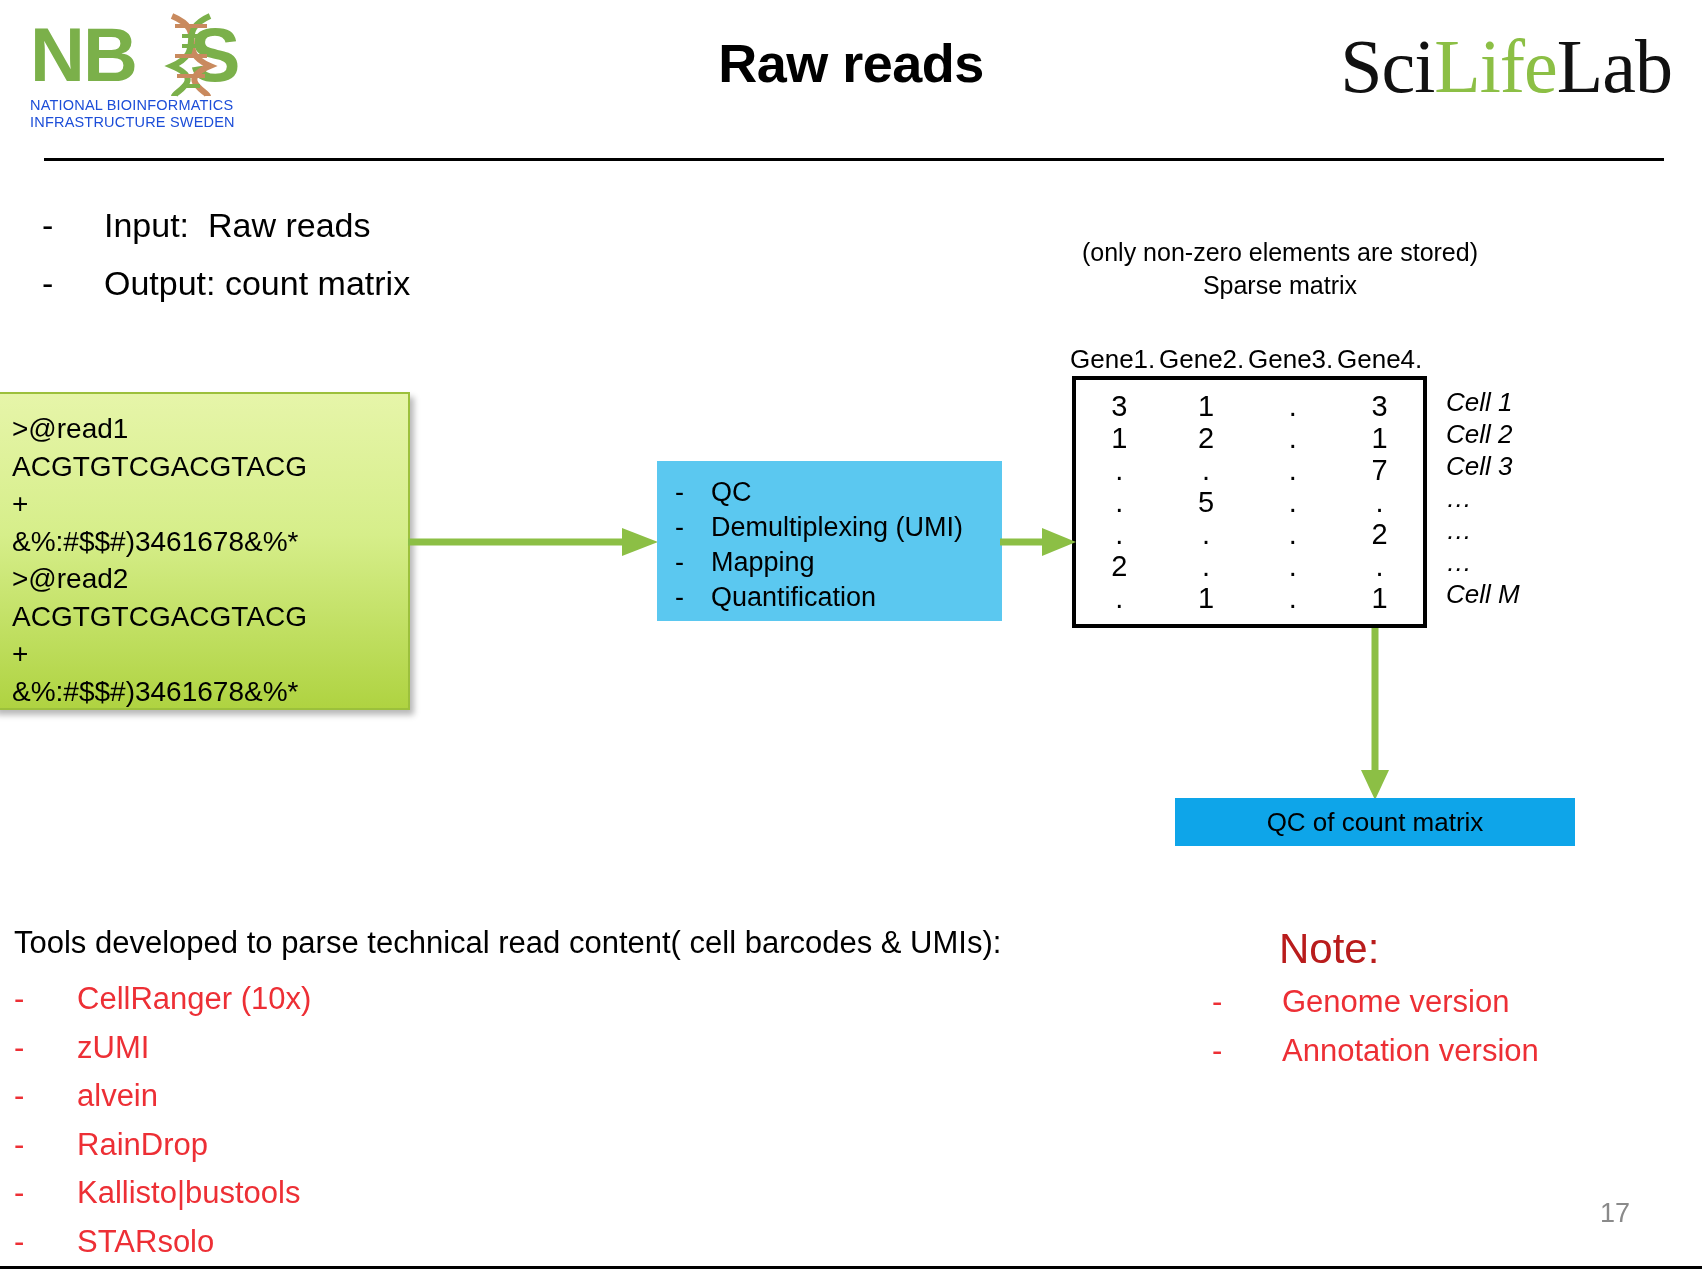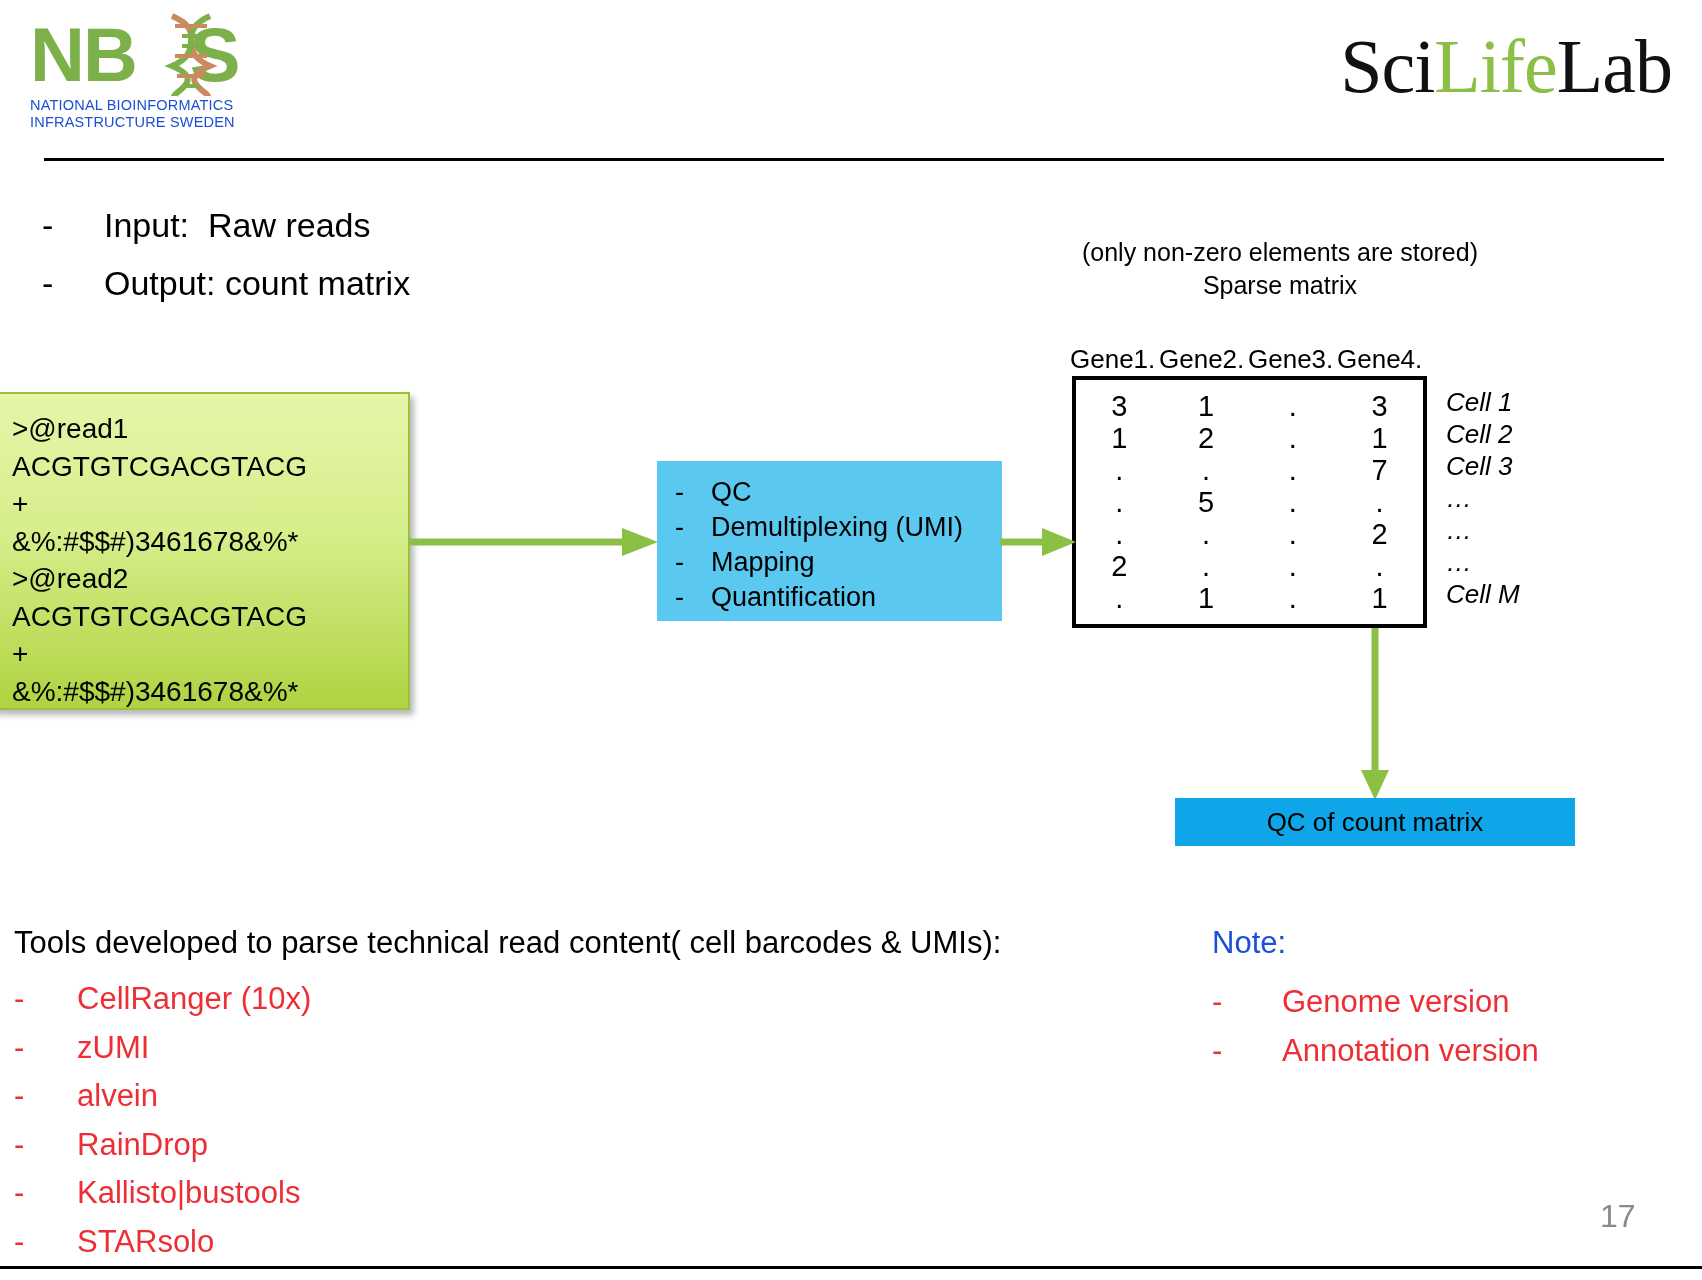--- a/index.html
+++ b/index.html
@@ -234,42 +234,42 @@
     top: 975px;
     font-size: 31px;
     line-height: 48.5px;
     color: #ED2F35;
   }
   .tool-row { display: flex; height: 48.5px; }
   .tool-dash { width: 63px; }
 
   #note-heading {
     position: absolute;
-    left: 1212px;
+    left: 1279px;
     top: 925px;
-    font-size: 31px;
-    color: #1d4ed8;
+    font-size: 42px;
+    color: #b91c1c;
   }
   #note-list {
     position: absolute;
     left: 1212px;
     top: 978px;
     font-size: 31px;
     line-height: 48.5px;
     color: #ED2F35;
   }
   .note-row { display: flex; height: 48.5px; }
   .note-dash { width: 70px; }
 
   
   #page-number {
     position: absolute;
     left: 1600px;
     top: 1198px;
-    font-size: 32px;
+    font-size: 27px;
     color: #8A8A8A;
   }
 
   
   #footer-rule {
     position: absolute;
     left: 0;
     top: 1266px;
     width: 1702px;
     height: 0;
@@ -294,20 +294,21 @@
         <line x1="15" y1="64" x2="43" y2="64" stroke="#C98A5E" stroke-width="4"></line>
         <line x1="20" y1="74" x2="38" y2="74" stroke="#7BB04A" stroke-width="4"></line>
       </svg>
     </div>
     <div id="nbis-sub">
       <div>NATIONAL BIOINFORMATICS</div>
       <div>INFRASTRUCTURE SWEDEN</div>
     </div>
   </div>
 
+  <div id="slide-title">Raw reads</div>
 
   <div id="scilifelab-logo"><span class="dark">Sci</span><span class="green">Life</span><span class="dark">Lab</span></div>
 
   <div id="header-rule"></div>
 </div>
 
 <div id="io-bullets">
   <div class="io-row">
     <span class="io-dash">-</span>
     <span class="io-text">Input:  Raw reads</span>

